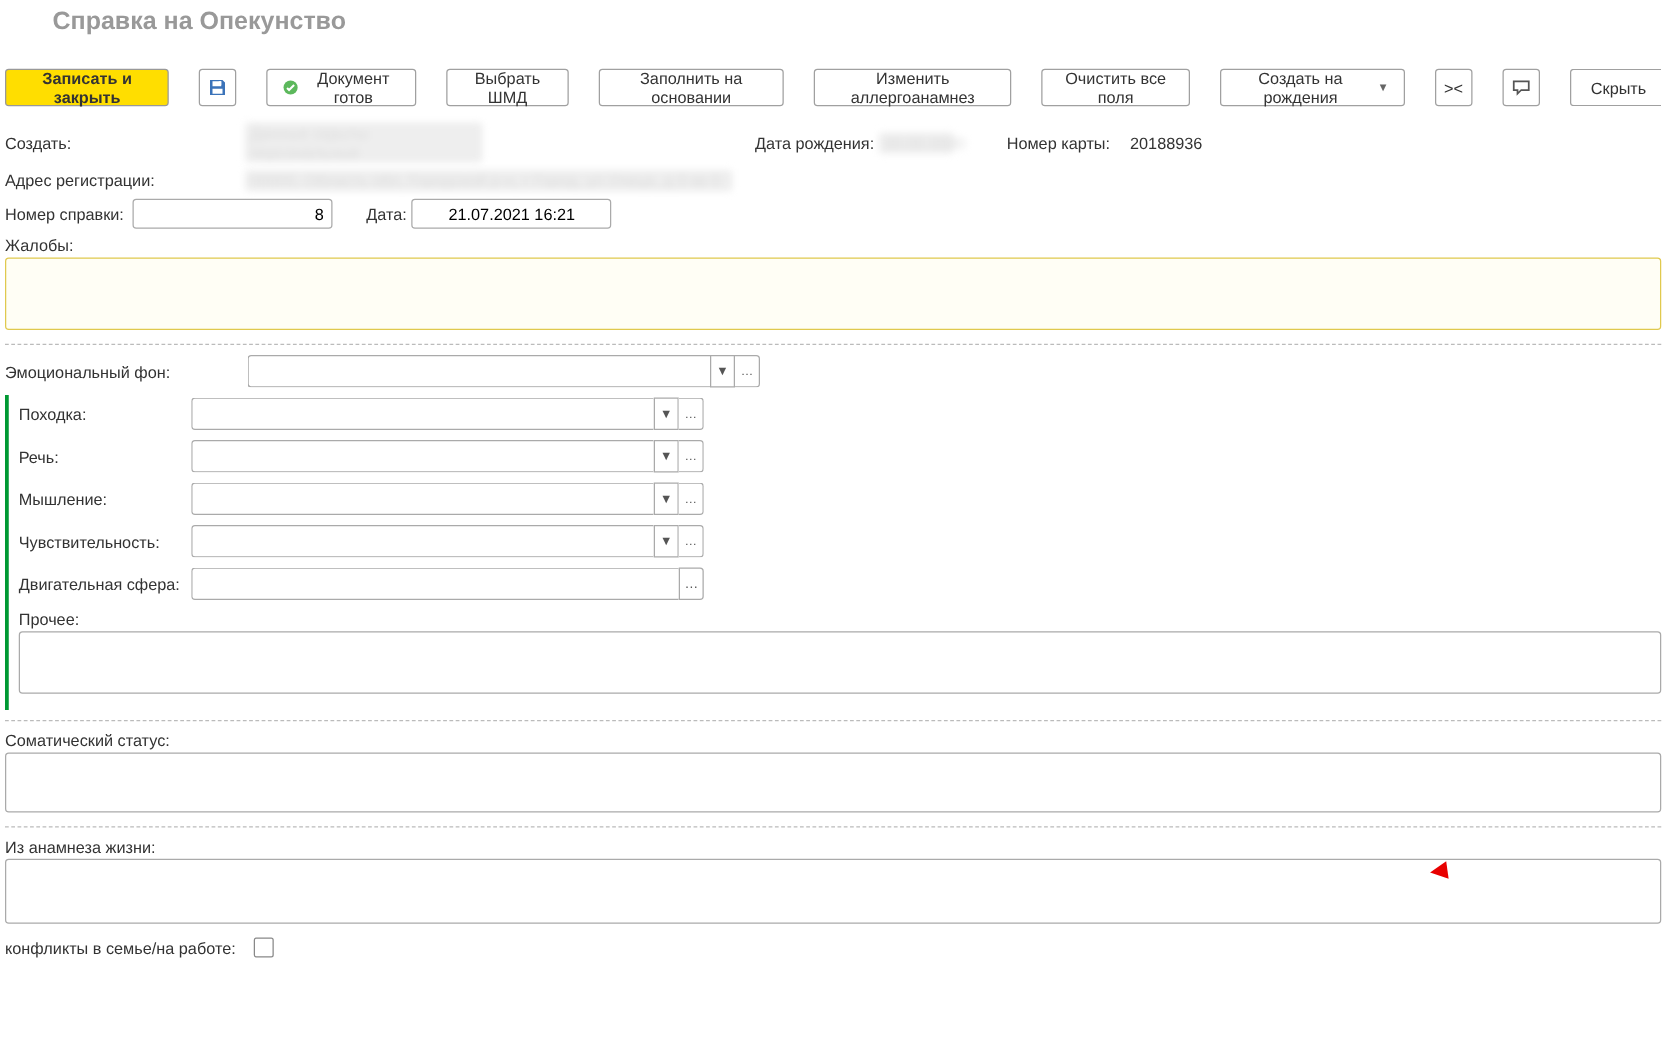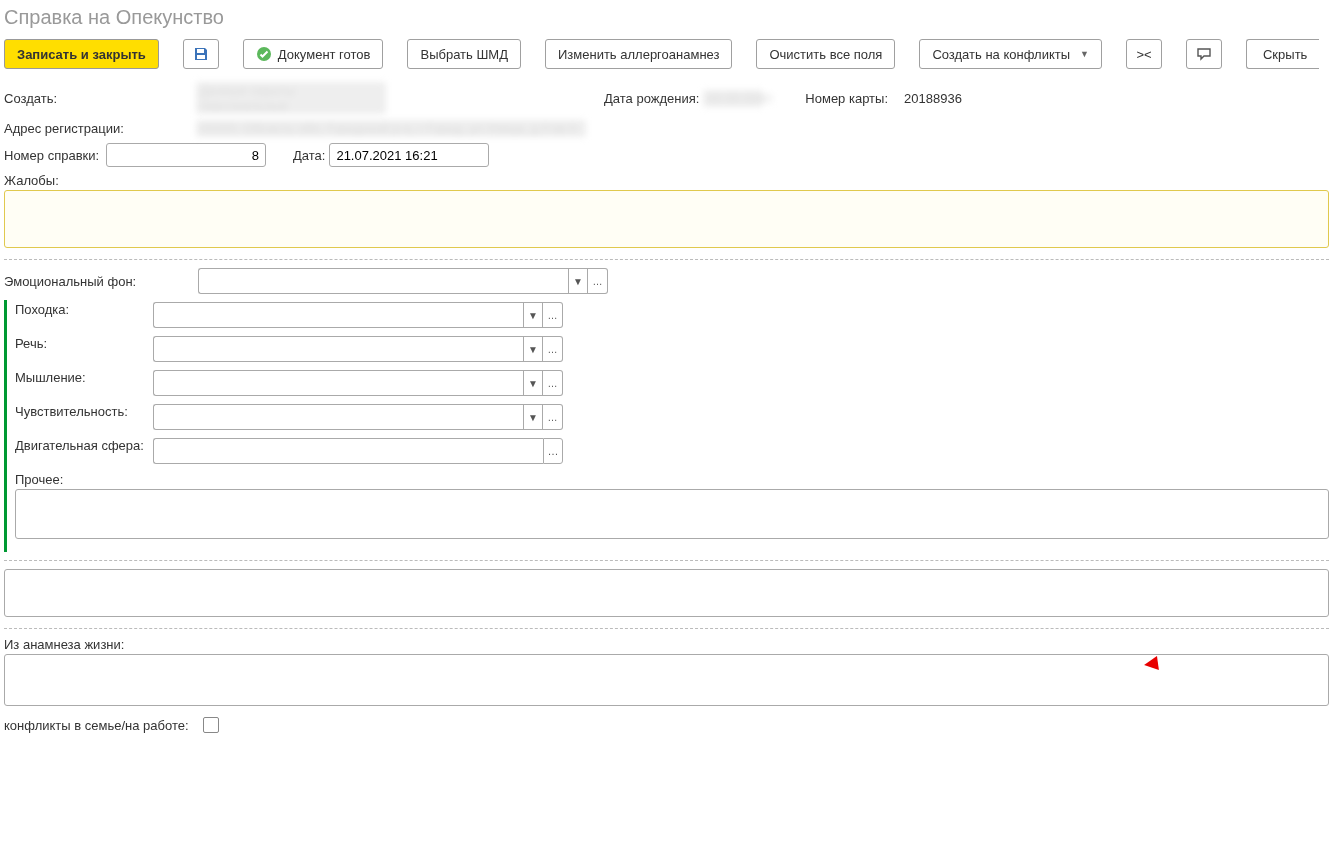--- a/index.html
+++ b/index.html
@@ -9,28 +9,30 @@
     font-family: Arial, sans-serif;
     font-size: 13px;
     color: #333;
     background: #fff;
     width: 1333px;
   }
   .page-title {
     font-size: 20px;
     color: #999;
     padding: 6px 4px 10px 4px;
-    font-weight: normal;
+    font-weight: bold;
+    margin-left: 38px;
   }
   .toolbar {
     display: flex;
     gap: 24px;
     padding: 0 4px 8px 4px;
     flex-wrap: nowrap;
     border-bottom: 1px solid transparent;
+    margin-top: 16px;
   }
   .btn {
     background: #fff;
     border: 1px solid #a0a0a0;
     border-radius: 3px;
     padding: 5px 12px;
     font-size: 13px;
     color: #333;
     cursor: pointer;
     display: inline-flex;
@@ -73,20 +75,21 @@
     filter: blur(3px);
     padding: 1px 4px;
   }
   .input-text {
     border: 1px solid #aaa;
     border-radius: 3px;
     padding: 3px 6px;
     font-size: 13px;
     height: 24px;
     background: #fff;
+    text-align: center;
   }
   .num-right { text-align: right; }
   .textarea-box {
     border: 1px solid #aaa;
     border-radius: 3px;
     width: 100%;
     background: #fff;
     resize: none;
     font-family: inherit;
     font-size: 13px;
@@ -157,20 +160,21 @@
   }
   .neuro-block {
     border-left: 3px solid #009933;
     padding-left: 8px;
     padding-top: 2px;
     padding-bottom: 2px;
     margin-bottom: 4px;
   }
   .neuro-row {
     display: flex;
+    align-items: center;
     gap: 6px;
     margin-bottom: 8px;
   }
   .neuro-row .nl { width: 132px; }
   .cursor-arrow {
     position: absolute;
     width: 0;
     height: 0;
     border-top: 7px solid transparent;
     border-bottom: 7px solid transparent;
@@ -196,24 +200,25 @@
       </svg>
   </button>
   <button class="btn check-icon">
     <svg width="16" height="16" viewBox="0 0 16 16">
         <circle cx="8" cy="8" r="7" fill="#5cb85c"></circle>
         <path d="M4.5 8.5l2 2 5-5" stroke="#fff" stroke-width="2" fill="none"></path>
       </svg>
     <span>Документ готов</span>
   </button>
   <button class="btn">Выбрать ШМД</button>
+  <button class="btn">Заполнить на основании</button>
   <button class="btn">Изменить аллергоанамнез</button>
   <button class="btn">Очистить все поля</button>
   <button class="btn">
-    <span>Создать на конфликты</span>
+    <span>Создать на рождения</span>
     <span class="drop">▼</span>
   </button>
   <button class="btn btn-icon-only">&gt;&lt;</button>
   <button class="btn btn-icon-only comment-icon">
     <svg width="16" height="16" viewBox="0 0 16 16">
         <path fill="none" stroke="#555" stroke-width="1.4" d="M2 3h12v7H8l-3 3v-3H2z"></path>
       </svg>
   </button>
   <button class="btn" style="border-right:none;border-radius:3px 0 0 3px;padding-left:16px;">Скрыть</button>
 </div>
@@ -318,20 +323,21 @@
 
     <div class="field-block">
       <span class="label">Прочее:</span>
       <textarea class="textarea-box" style="height: 50px;"></textarea>
     </div>
   </div>
 
   <hr class="sep">
 
   <div class="field-block">
+    <span class="label">Соматический статус:</span>
     <textarea class="textarea-box" style="height: 48px;"></textarea>
   </div>
 
   <hr class="sep">
 
   <div class="field-block" style="position:relative">
     <span class="label">Из анамнеза жизни:</span>
     <textarea class="textarea-box" style="height: 52px;"></textarea>
     <div class="cursor-arrow" style="left:1140px; top:20px;"></div>
   </div>

